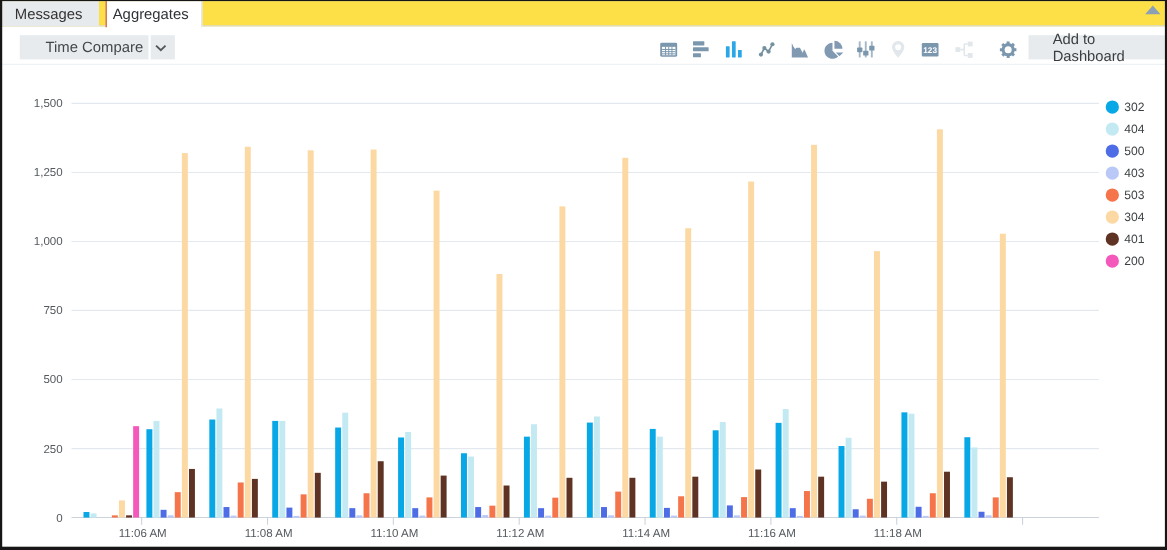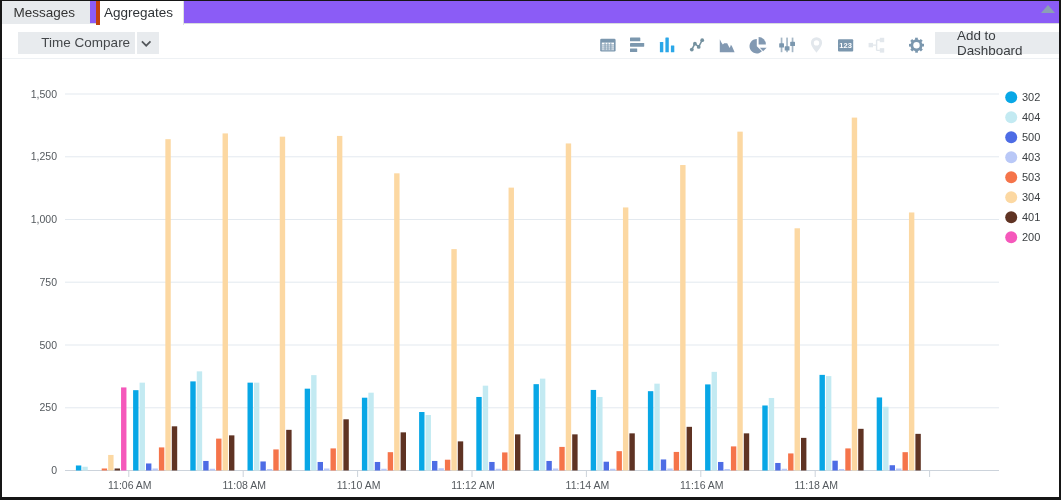--- a/index.html
+++ b/index.html
@@ -1,22 +1,22 @@
 <!DOCTYPE html>
 <html><head>
 <meta charset="utf-8">
 <style>
 * { margin:0; padding:0; box-sizing:border-box; }
 html,body { width:1061px; height:500px; overflow:hidden; }
 body { font-family:"Liberation Sans", sans-serif; background:#fff; position:relative; }
 .frame { position:absolute; background:#161616; z-index:50; }
-.tabbar { position:absolute; left:1.5px; top:1.3px; right:2px; height:22.3px; background:#8b5cf6; border-bottom:1px solid #d7dbdf; }
+.tabbar { position:absolute; left:1.5px; top:1.3px; right:2px; height:22.3px; background:#fde047; border-bottom:1px solid #d7dbdf; }
 .tab { position:absolute; top:0; height:22.3px; font-size:13.5px; color:#333; display:flex; align-items:center; justify-content:center; }
 .tab.msg { left:0.7px; width:88px; background:#e7eaed; padding-right:4px; }
-.tab.agg { left:94px; width:88px; background:#fff; height:23.3px; border-left:4px solid #c2410c; border-right:1px solid #dcdfe3; color:#2f3337; padding-right:5px; }
+.tab.agg { left:94px; width:88px; background:#fff; height:23.3px; border-left:1px solid #c2410c; border-right:1px solid #dcdfe3; color:#2f3337; padding-right:5px; }
 .collapse { position:absolute; right:4.5px; top:3.7px; width:0; height:0; border-left:7px solid transparent; border-right:7px solid transparent; border-bottom:8.5px solid #8ba0b4; }
 .toolbar { position:absolute; left:1.5px; top:24.6px; right:2px; height:34.6px; background:#fff; border-bottom:1px solid #eef1f4; }
 .btn { position:absolute; background:#e8ebee; color:#44474a; font-size:13.5px; display:flex; align-items:center; justify-content:center;padding-left:22px; }
 .tc-main { left:16px; top:7.4px; width:117.5px; height:22px; padding-left:19px; }
 .tc-arrow { left:135.5px; top:7.4px; width:22px; height:22px; }
 .add-btn { left:933.5px; top:7.4px; width:123.5px; height:22px; color:#3a3d40; font-size:13.4px; padding-right:3px; }
 .chartwrap { position:absolute; left:0; top:0; width:1061px; height:500px; }
 </style>
 </head>
 <body>

